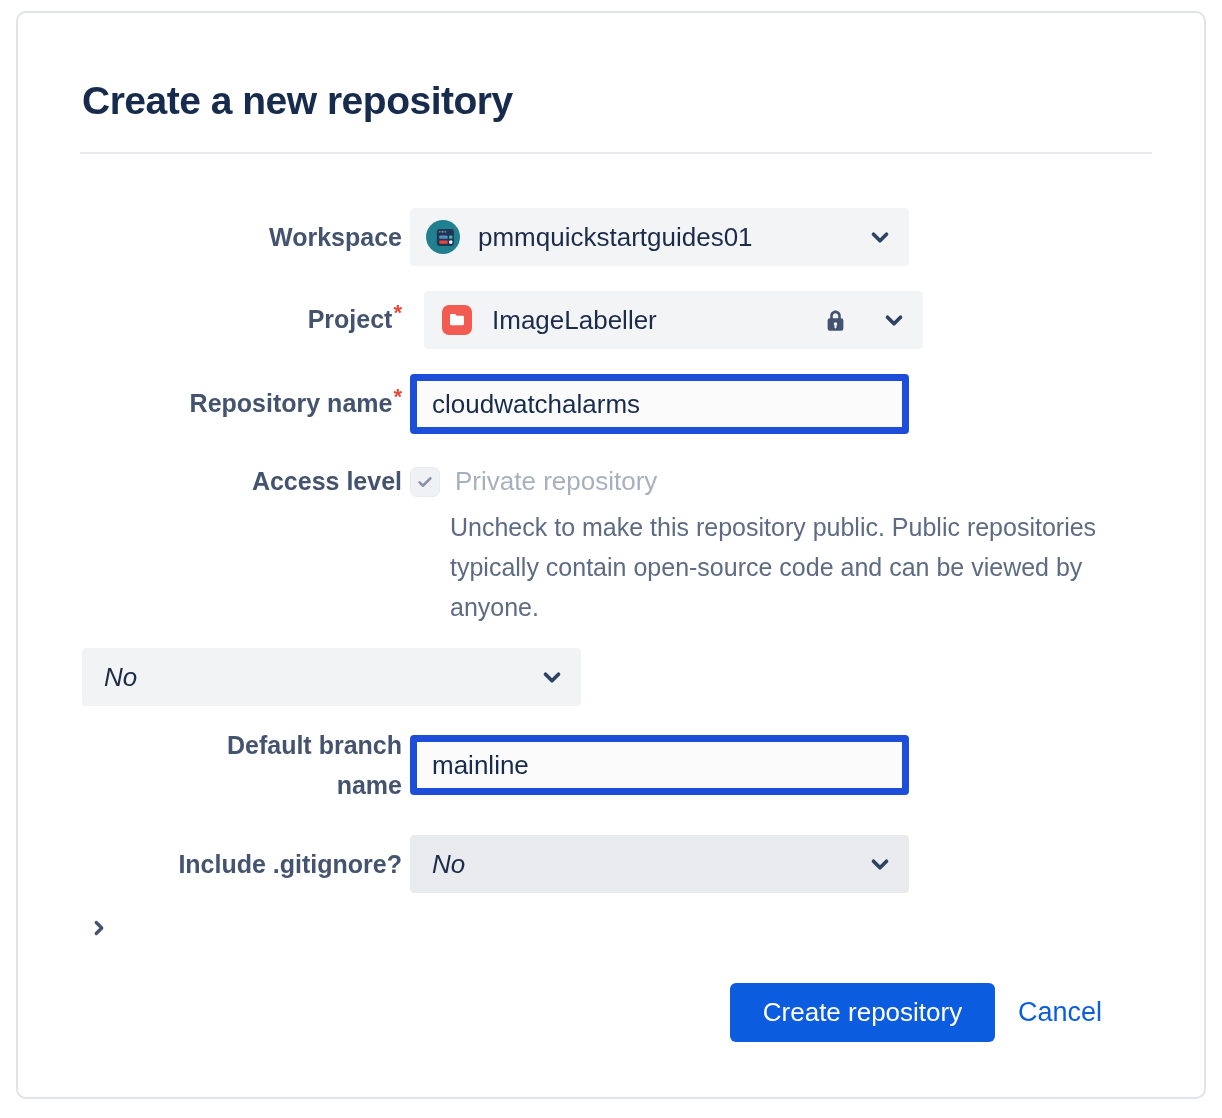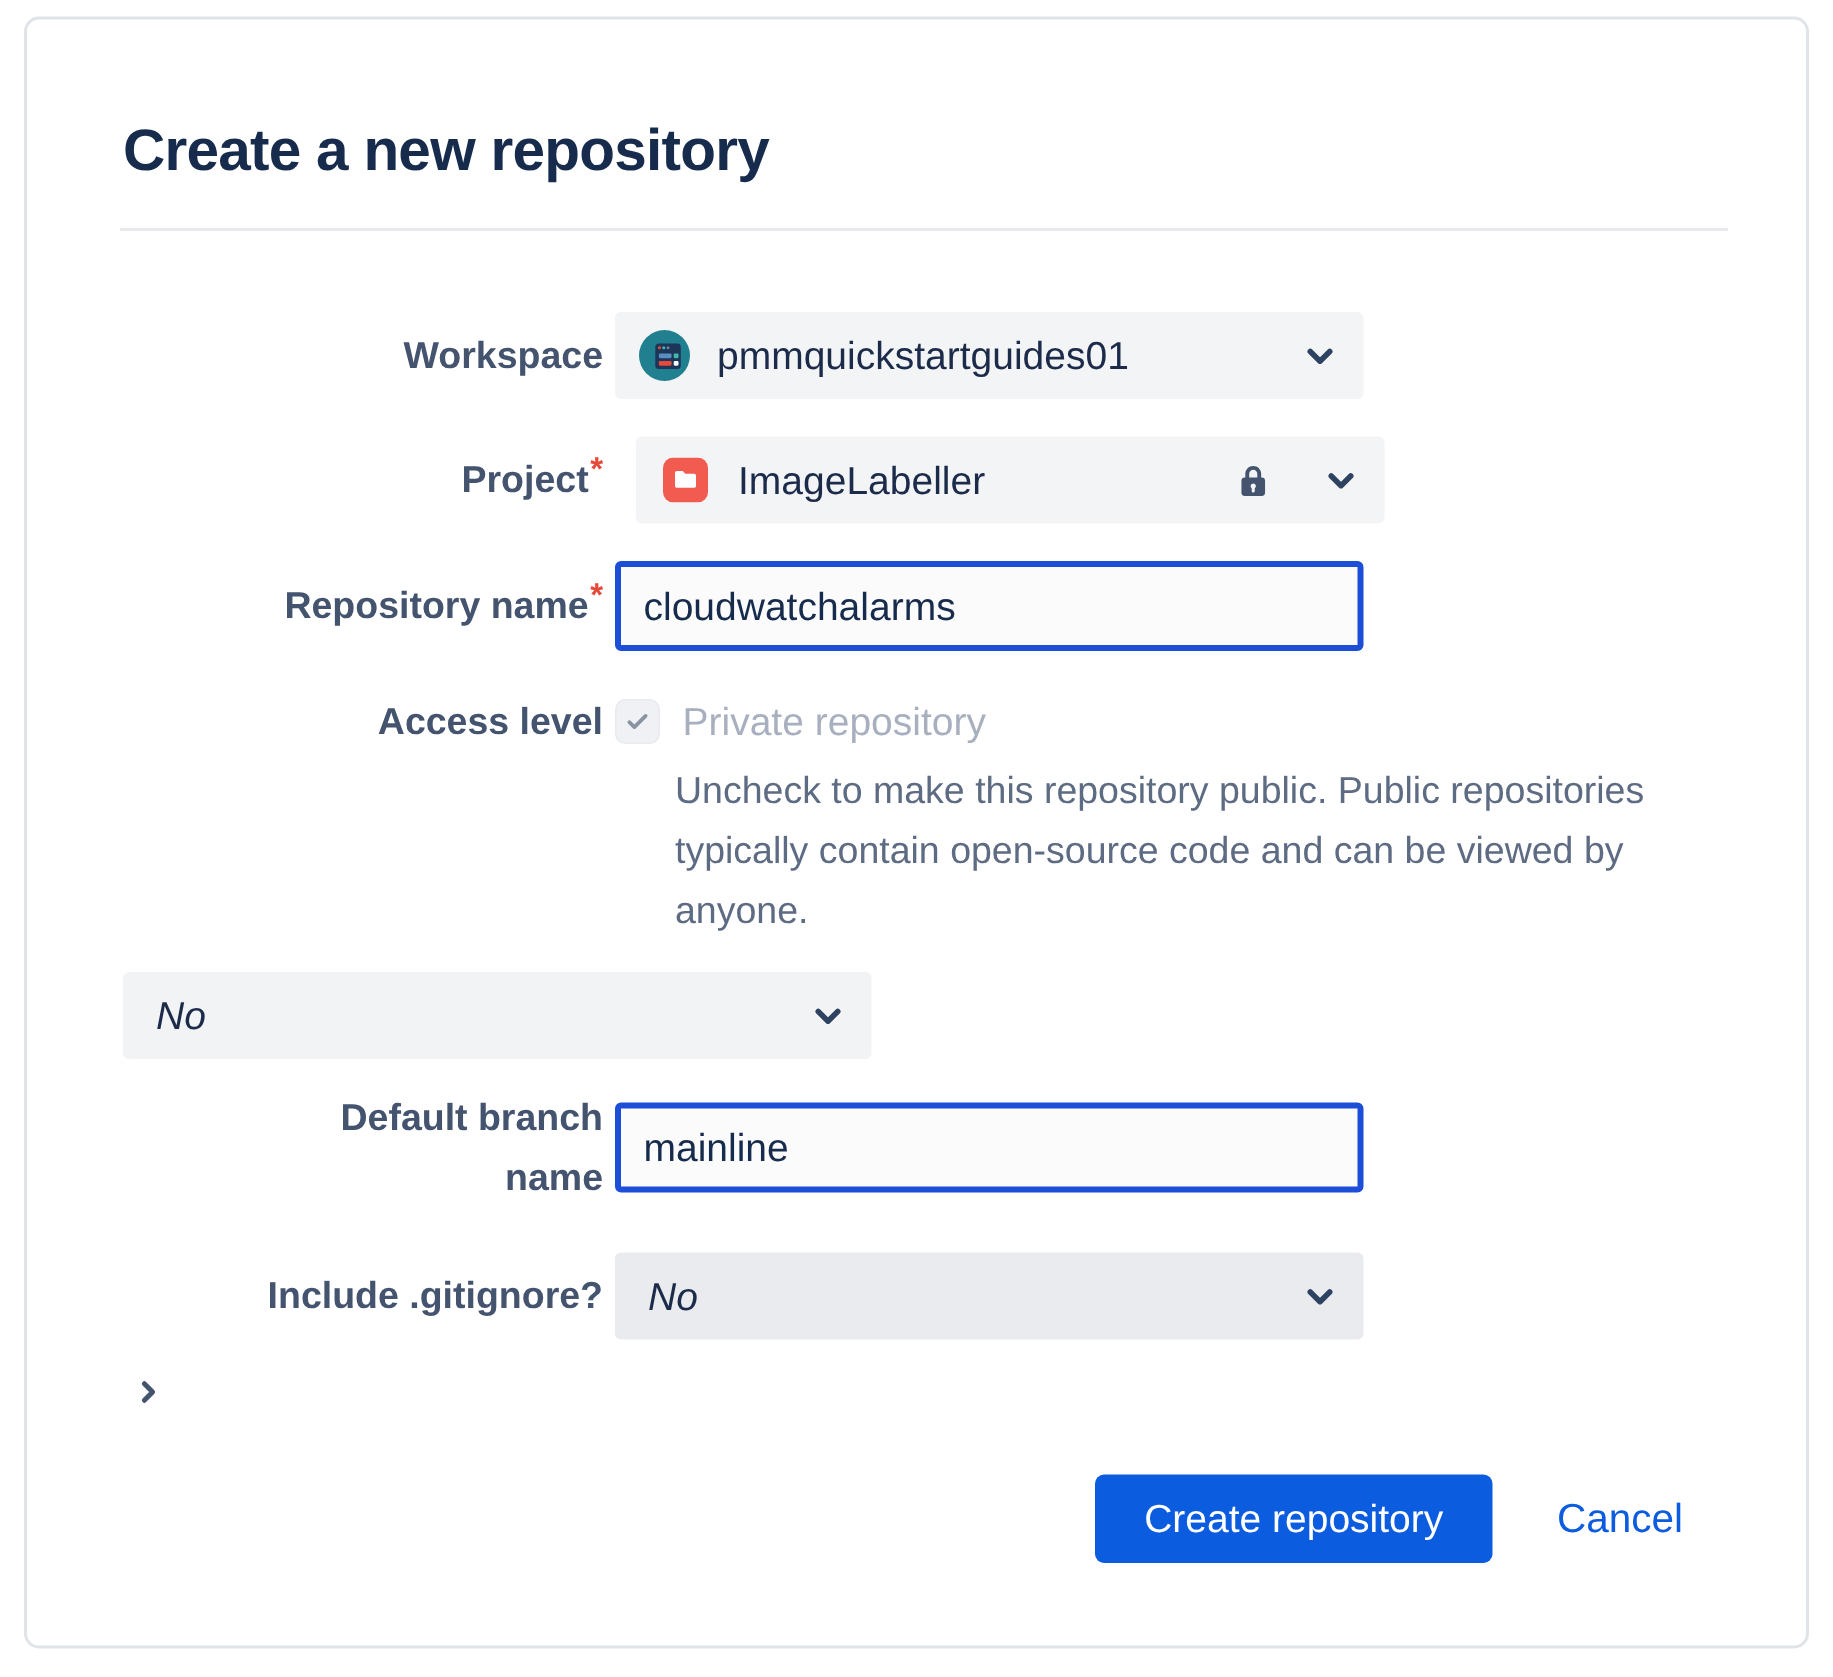--- a/index.html
+++ b/index.html
@@ -34,41 +34,41 @@
   .dropdown { background:#F3F4F6; cursor:pointer; }
   .dropdown.darker { background:#E9EBEE; }
   .dropdown.lighter { background:#F2F3F5; }
   .dd-value { font-size:26px; color:#1C2B4A; }
   .dd-plain { padding-left:22px;font-style:italic; }
   .dd-chevron { margin-left:auto; margin-right:16px; display:flex; align-items:center; }
   .avatar { width:34px; height:34px; margin-left:16px; margin-right:18px; flex:0 0 34px; }
   .proj-icon { width:30px; height:30px; margin-left:18px; margin-right:20px; flex:0 0 30px; }
   .lock { width:27px; height:27px; display:flex; align-items:center; margin-right:32px; }
   .text-input {
-    width:499px; height:60px; background:#FBFBFC; border:4px solid #1d4ed8;
+    width:499px; height:60px; background:#FBFBFC; border:7px solid #1d4ed8;
     border-radius:4px; font-size:26px; color:#172B4D; padding:0 15px;
     font-family:"Liberation Sans", sans-serif; outline:none;
   }
   .checkbox {
     width:30px; height:30px; border-radius:7px; background:#F0F1F4;
     border:1px solid #E9EAEE; display:flex; align-items:center; justify-content:center;
     flex:0 0 30px;
   }
   .cb-label { font-size:26px; color:#A8B0BF; margin-left:15px; }
   .help-text {
     position:absolute; left:432px; top:494px; width:676px;
     font-size:25px; line-height:40px; color:#5D6B83;
   }
   .advanced {
     position:absolute; left:70px; top:904px; display:flex; align-items:center; cursor:pointer;
   }
   .advanced .chev { display:flex; align-items:center; margin-right:13px; }
   .advanced .adv-label { font-size:27px; color:#0C5CE0; }
   .actions {
-    position:absolute; left:712px; top:970px; display:flex; align-items:center;gap:20px;
+    position:absolute; left:712px; top:970px; display:flex; align-items:center;
   }
   .btn-primary {
     width:265px; height:59px; background:#0C5CE0; color:#ffffff; border:none;
     border-radius:6px; font-size:26px; font-family:"Liberation Sans", sans-serif;
     cursor:pointer;
   }
   .btn-cancel {
     margin-left:23px; font-size:27px; color:#0C5CE0; cursor:pointer; text-decoration:none;
   }
 </style>
@@ -130,21 +130,21 @@
     </div>
   </div>
 
   <div class="row" style="top:361px;">
     <div class="row-label"><span>Repository name</span><span class="req">*</span></div>
     <input class="text-input" type="text" value="cloudwatchalarms" style="">
   </div>
 
   <div class="row" style="top:448px;">
     <div class="row-label"><span>Access level</span></div>
-    <div style="display:flex; align-items:flex-start;">
+    <div style="display:flex; align-items:flex-end;">
       <span class="checkbox">
         <svg viewBox="0 0 24 24" width="20" height="20" fill="none" stroke="#8993A4" stroke-width="3" stroke-linecap="round" stroke-linejoin="round">
             <path d="M5.5 12.5l4 4 9-9"></path>
           </svg>
       </span>
       <span class="cb-label">Private repository</span>
     </div>
   </div>
 
   <div class="help-text">Uncheck to make this repository public. Public repositories typically contain open-source code and can be viewed by anyone.</div>

